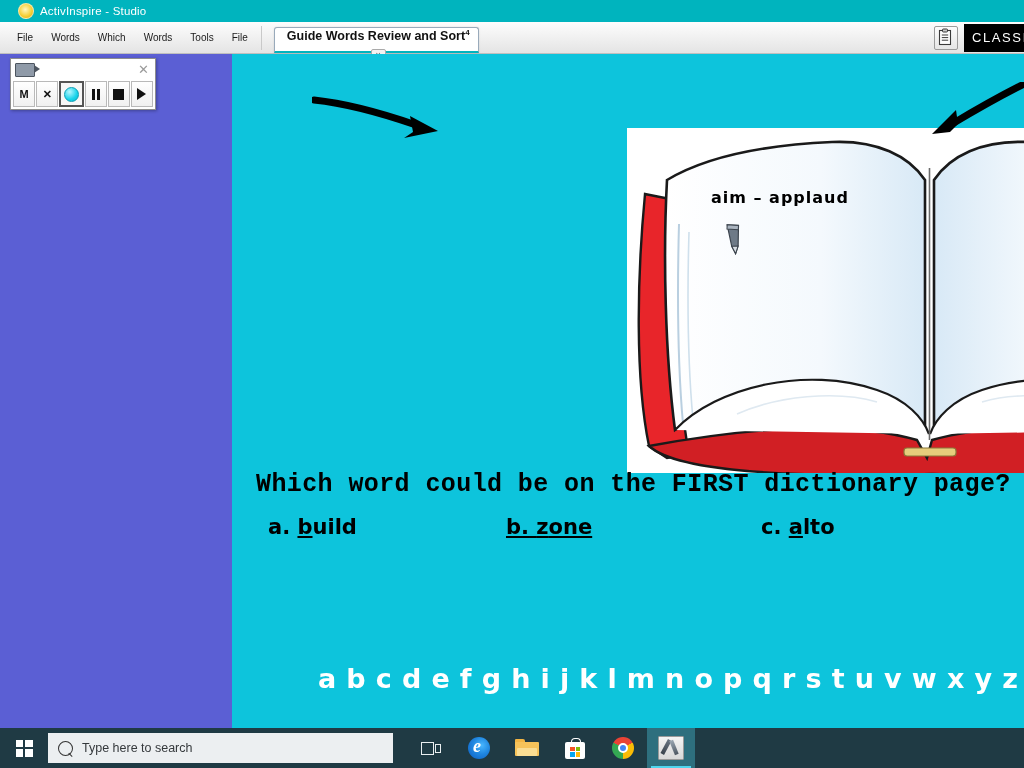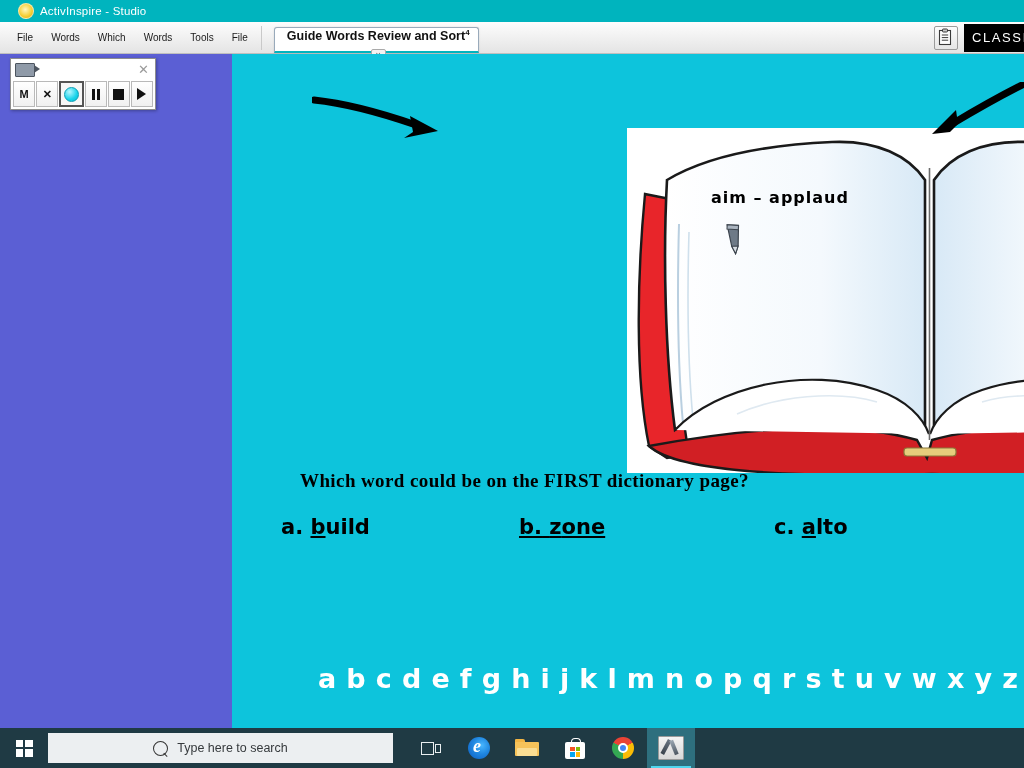--- a/index.html
+++ b/index.html
@@ -272,38 +272,37 @@
     position: absolute;
     left: 486px; top: 166px;
     width: 34px; height: 36px;
     transform: rotate(-42deg);
   }
 
   
   .question {
     position: absolute;
     left: 256px; top: 470px;
-    font-family: Liberation Serif, serif;
+    font-family: Liberation Mono, monospace;
     font-weight: bold;
-    font-size: 19px;
+    font-size: 25px;
     color: #000;
     letter-spacing: 0.4px;
     white-space: nowrap;
-    margin-left: 44px;
   }
   .answers {
     position: absolute;
     left: 268px; top: 515px;
     width: 620px;
     font-family: "DejaVu Sans", sans-serif;
     font-weight: bold;
     font-size: 21px;
     color: #000;
   }
-  .answers .opt { position: absolute; white-space: nowrap; margin-left: 13px; }
+  .answers .opt { position: absolute; white-space: nowrap; }
   .answers .opt.o1 { left: 0px; }
   .answers .opt.o2 { left: 238px; text-decoration: underline; }
   .answers .opt.o3 { left: 493px; }
   .answers u { text-decoration: underline; text-underline-offset: 2px; }
 
   
   .alphabet {
     position: absolute;
     left: 318px; top: 663px;
     width: 700px;
@@ -343,21 +342,20 @@
   .search-box {
     width: 345px; height: 30px;
     background: #eceff1;
     display: flex;
     align-items: center;
     gap: 9px;
     padding: 0 10px;
     box-sizing: border-box;
     cursor: text;
     flex: 0 0 auto;
-    justify-content: center;
   }
   .search-ico {
     width: 13px; height: 13px;
     border: 1.6px solid #333;
     border-radius: 50%;
     position: relative;
     transform: rotate(-45deg);
     flex: 0 0 auto;
   }
   .search-ico:after {

